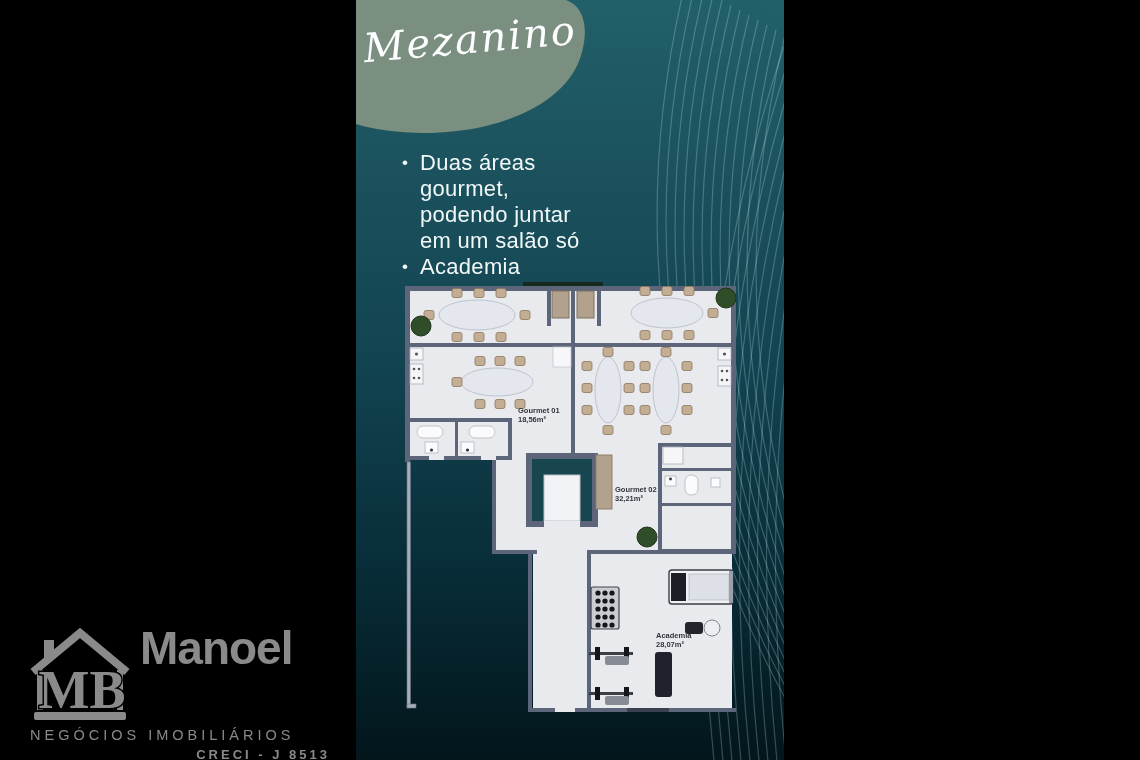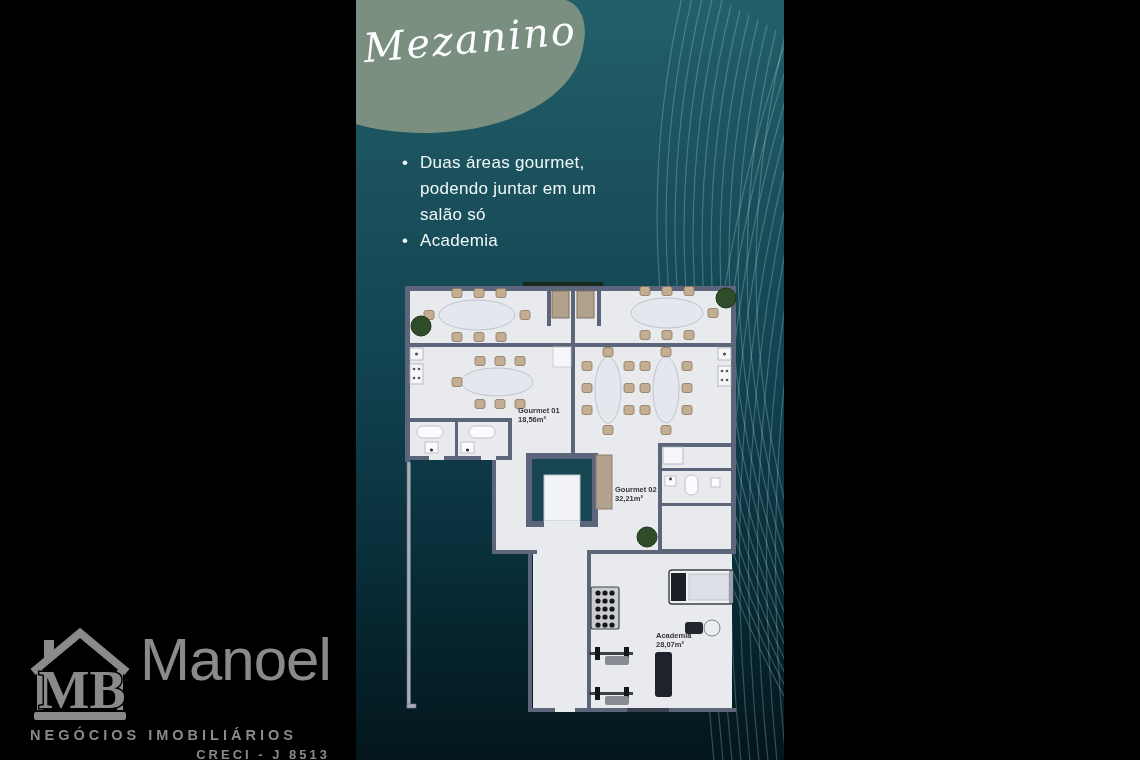--- a/index.html
+++ b/index.html
@@ -11,32 +11,32 @@
   .panel{position:absolute;left:356px;top:0;width:428px;height:760px;overflow:hidden;
          background:linear-gradient(180deg,#226069 0%,#1b525e 22%,#124351 48%,#082e39 74%,#041d24 92%,#03161c 100%);}
   .waves{position:absolute;left:0;top:0;width:428px;height:760px;pointer-events:none;}
 
   .blob{position:absolute;left:0;top:0;width:240px;height:150px;}
   .title{position:absolute;left:6px;top:16px;width:216px;text-align:center;
          font-family:"DejaVu Serif",serif;font-style:italic;font-weight:400;
          font-size:40px;letter-spacing:2px;color:#fdfeff;transform:rotate(-5deg);}
 
   .bullets{position:absolute;left:44px;top:150px;width:200px;margin:0;padding:0;list-style:none;
-           color:#f2f8f8;font-size:17px;line-height:26px;letter-spacing:.3px;}
+           color:#f2f8f8;font-size:22px;line-height:26px;letter-spacing:.3px;}
   .bullets li{position:relative;padding-left:20px;}
   .bullets li::before{content:"•";position:absolute;left:2px;top:0;font-size:17px;}
 
   .plan{position:absolute;left:49px;top:282px;width:331px;height:431px;}
 
   .logo{position:absolute;left:30px;top:626px;width:300px;color:#8a8a8a;}
   .logo-row{display:flex;align-items:flex-start;}
   .logo-house{width:100px;height:94px;flex:0 0 auto;}
-  .logo-name{margin-left:10px;margin-top:12px;font-weight:400;font-size:60px;line-height:44px;
+  .logo-name{margin-left:10px;margin-top:0;font-weight:700;font-size:46px;line-height:44px;
              letter-spacing:-1px;color:#8a8a8a;}
-  .logo-tagline{margin-top:7px;font-weight:700;font-size:14.5px;letter-spacing:4px;white-space:nowrap;}
+  .logo-tagline{margin-top:7px;font-weight:400;font-size:14.5px;letter-spacing:4px;white-space:nowrap;}
   .logo-creci{margin-top:4px;text-align:right;font-weight:700;font-size:13px;letter-spacing:3px;}
 
   .plan text{font-family:"Liberation Sans",sans-serif;font-weight:700;fill:#33343a;}
 </style>
 </head>
 <body>
 
 <div class="stage">
   <div class="bar left"></div>
   <div class="bar right"></div>

